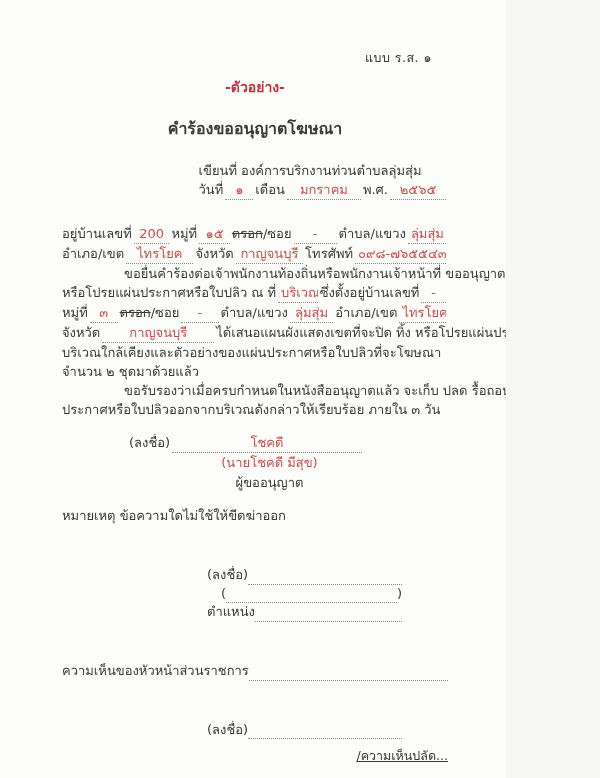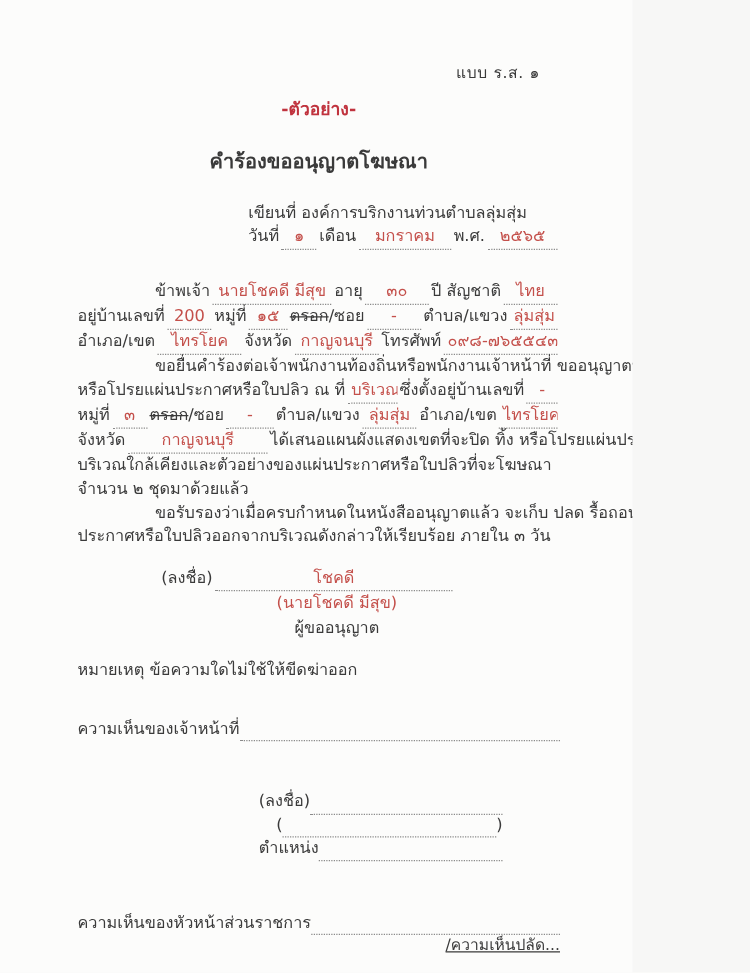--- a/index.html
+++ b/index.html
@@ -46,29 +46,20 @@
       <span class="fill w28">๑</span>
       <span>เดือน</span>
       <span class="fill w74">มกราคม</span>
       <span>พ.ศ.</span>
       <span class="fill w56">๒๕๖๕</span>
     </div>
   </div>
 
   <div class="body-text">
 
-    <div class="line">
-      <span class="indent"></span>
-      <span>ข้าพเจ้า</span>
-      <span class="fill g24">นายโชคดี  มีสุข</span>
-      <span>อายุ</span>
-      <span class="fill g12">๓๐</span>
-      <span>ปี สัญชาติ</span>
-      <span class="fill g1">ไทย</span>
-    </div>
 
     <div class="line">
       <span>อยู่บ้านเลขที่</span>
       <span class="fill g12">200</span>
       <span>หมู่ที่</span>
       <span class="fill g1">๑๕</span>
       <span class="strike">ตรอก</span>
       <span>/ซอย</span>
       <span class="fill g15">-</span>
       <span>ตำบล/แขวง</span>
@@ -129,24 +120,20 @@
     <div class="line">
       <span>(ลงชื่อ)</span>
       <span class="fill g1">โชคดี</span>
     </div>
     <div class="sig1-name">(นายโชคดี  มีสุข)</div>
     <div class="sig1-role">ผู้ขออนุญาต</div>
   </div>
 
   <div class="note">หมายเหตุ ข้อความใดไม่ใช้ให้ขีดฆ่าออก</div>
 
-  <div class="opinion">
-    <span>ความเห็นของเจ้าหน้าที่</span>
-    <span class="leader"></span>
-  </div>
 
   <div class="sigblock">
     <div class="row">
       <span>(ลงชื่อ)</span>
       <span class="leader"></span>
     </div>
     <div class="row paren-row">
       <span>(</span>
       <span class="leader"></span>
       <span>)</span>

